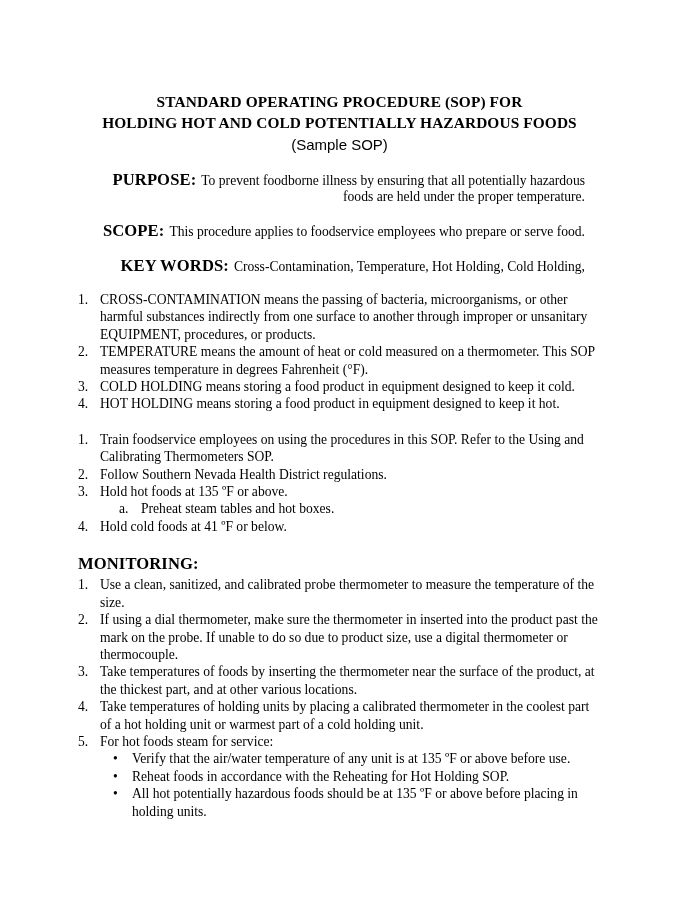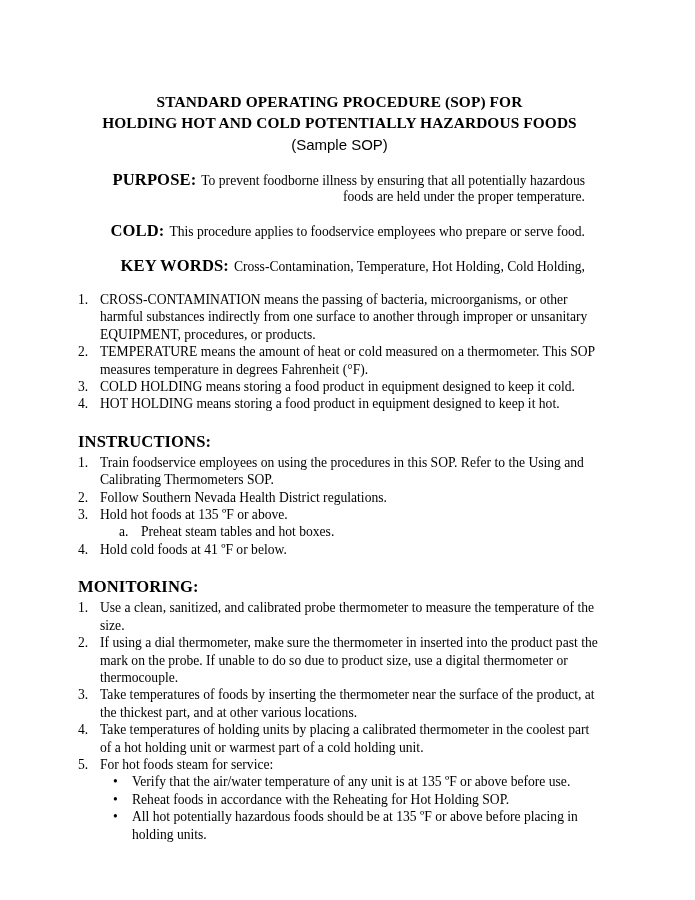--- a/index.html
+++ b/index.html
@@ -137,21 +137,21 @@
     <div class="doc-title-line">STANDARD OPERATING PROCEDURE (SOP) FOR</div>
     <div class="doc-title-line">HOLDING HOT AND COLD POTENTIALLY HAZARDOUS FOODS</div>
     <div class="doc-subtitle">(Sample SOP)</div>
   </div>
 
   <div class="section">
     <p class="para"><span class="heading-inline">PURPOSE:</span><span class="heading-inline-sp"></span><span>To prevent foodborne illness by ensuring that all potentially hazardous foods are held under the proper temperature.</span></p>
   </div>
 
   <div class="section">
-    <p class="para"><span class="heading-inline">COLD:</span><span class="heading-inline-sp"></span><span>This procedure applies to foodservice employees who prepare or serve food.</span></p>
+    <p class="para"><span class="heading-inline">SCOPE:</span><span class="heading-inline-sp"></span><span>This procedure applies to foodservice employees who prepare or serve food.</span></p>
   </div>
 
   <div class="section">
     <p class="para"><span class="heading-inline">KEY WORDS:</span><span class="heading-inline-sp"></span><span>Cross-Contamination, Temperature, Hot Holding, Cold Holding,</span></p>
     <ol class="num-list">
       <li>
           <span class="marker">1.</span>
           <span class="item-text">CROSS-CONTAMINATION means the passing of bacteria, microorganisms, or other harmful substances indirectly from one surface to another through improper or unsanitary EQUIPMENT, procedures, or products.</span>
         </li>
       <li>
@@ -163,21 +163,20 @@
           <span class="item-text">COLD HOLDING means storing a food product in equipment designed to keep it cold.</span>
         </li>
       <li>
           <span class="marker">4.</span>
           <span class="item-text">HOT HOLDING means storing a food product in equipment designed to keep it hot.</span>
         </li>
     </ol>
   </div>
 
   <div class="section">
-    <div class="heading-block">INSTRUCTIONS:</div>
     <ol class="num-list">
       <li>
           <span class="marker">1.</span>
           <span class="item-text">Train foodservice employees on using the procedures in this SOP.  Refer to the Using and Calibrating Thermometers SOP.</span>
         </li>
       <li>
           <span class="marker">2.</span>
           <span class="item-text">Follow Southern Nevada Health District regulations.</span>
         </li>
       <li>

